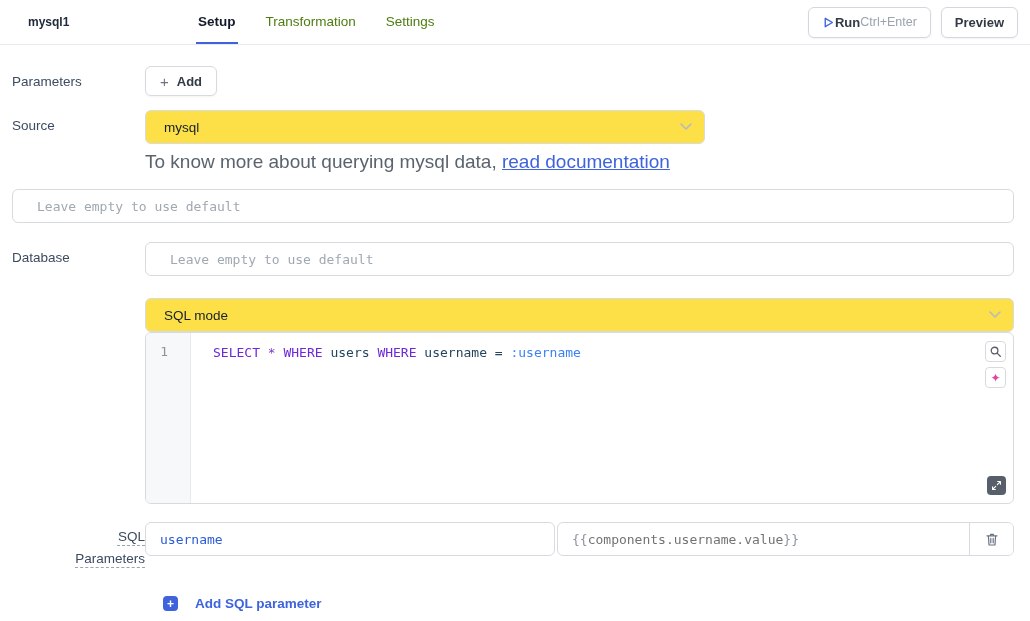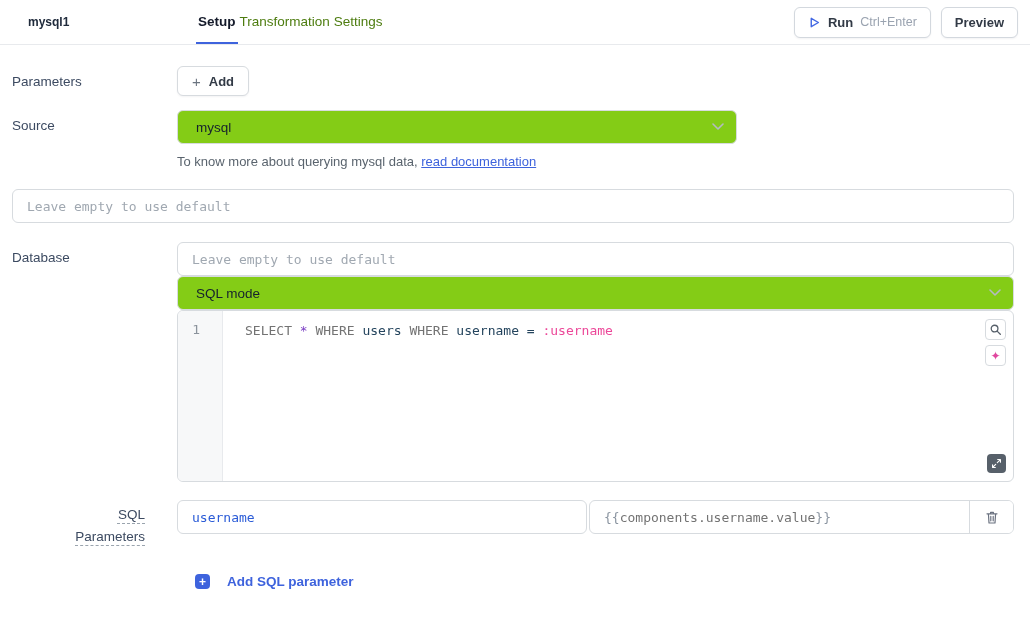--- a/index.html
+++ b/index.html
@@ -5,57 +5,57 @@
   * { box-sizing: border-box; }
   html,body { margin:0; padding:0; }
   body {
     width:1030px; height:621px; overflow:hidden;
     background:#ffffff; color:#1c2536;
     font-family:"Liberation Sans", sans-serif; font-size:13.5px;
   }
   
   .topbar { display:flex; align-items:stretch; height:45px; border-bottom:1px solid #e8eaed; padding:0 12px 0 28px; background:#fff; }
   .q-title { width:168px; display:flex; align-items:center; font-size:12px; font-weight:600; color:#202b3c; }
-  .tabs { display:flex; }
+  .tabs { display:flex; gap:26px; }
   .tab { display:flex; align-items:center; color:#4d7c0f; cursor:pointer; border-bottom:2px solid transparent; padding:0 2px; }
   .tab.active { color:#141a2a; font-weight:700; border-bottom-color:#3e63dd; }
   .actions { margin-left:auto; display:flex; align-items:center; gap:10px; }
-  .btn { display:inline-flex; align-items:center; gap:7px; height:31px; padding:0 13px; background:#fff;
+  .btn { display:inline-flex; align-items:center; height:31px; padding:0 13px; background:#fff;
          border:1px solid #d3d8de; border-radius:6px; font-family:inherit; font-size:13px; font-weight:600;
          color:#323a46; box-shadow:0 1px 2px rgba(16,24,40,.05); cursor:pointer; }
   .shortcut { color:#9aa3b0; font-weight:500; font-size:12.5px; }
   
   main { padding:21px 16px 0 12px; }
-  .row { display:flex;gap:32px; }
+  .row { display:flex; }
   .row-label { flex:0 0 133px; width:133px; font-size:13.5px; color:#3c4a61; padding-top:8px; }
   .row-content { flex:1; min-width:0; }
-  .mb14{margin-bottom:14px}.mb18{margin-bottom:18px}.mb19{margin-bottom:19px}.mb16{}.mb22{}
+  .mb14{margin-bottom:14px}.mb18{margin-bottom:18px}.mb19{margin-bottom:19px}.mb16{}.mb22{margin-bottom:22px}
   
   .add-btn { display:inline-flex; align-items:center; gap:8px; height:30px; padding:0 14px; background:#fff;
              border:1px solid #d7dbdf; border-radius:6px; font-family:inherit; font-size:13px; font-weight:600;
              color:#323a46; box-shadow:0 1px 2px rgba(16,24,40,.05); cursor:pointer; }
   .plus-glyph { color:#6b7480; font-size:15px; font-weight:400; line-height:1; }
-  .select { height:34px; border:1px solid #d7dbdf; border-radius:6px; background:#84cc16; display:flex;
+  .select { height:34px; border:1px solid #d7dbdf; border-radius:6px; background:#fde047; display:flex;
             align-items:center; justify-content:space-between; padding:0 12px 0 18px; cursor:pointer; }
   .select-text { color:#15202e; font-size:13.5px; }
   .source-select { width:560px; }
-  .helper { margin-top:9px; font-size:13px; line-height:18px; color:#5a646e; }
+  .helper { margin-top:9px; font-size:19px; line-height:18px; color:#5a646e; }
   .doc-link { color:#3e63dd; text-decoration:underline; cursor:pointer; }
-  .text-input { width:100%; height:34px; border:1px solid #d7dbdf; border-radius:6px; padding:0 14px;
+  .text-input { width:100%; height:34px; border:1px solid #d7dbdf; border-radius:6px; padding:0 24px;
                 font-family:"DejaVu Sans Mono", monospace; font-size:13px; color:#1c2536; background:#fff; outline:none; }
   .text-input::placeholder { color:#a0a8b1; }
   
   .editor { position:relative; height:172px; border:1px solid #d7dbdf; border-radius:6px; display:flex; overflow:hidden; background:#fff; }
   .gutter { flex:0 0 45px; background:#f7f8f9; border-right:1px solid #e8eaed; padding-top:11px; }
   .line-no { font-family:"DejaVu Sans Mono", monospace; font-size:13px; color:#8b939c; text-align:right; padding-right:22px; }
   .code { flex:1; padding:11px 0 0 22px; font-family:"DejaVu Sans Mono", monospace; font-size:13px; line-height:18px;
           white-space:pre; color:#25455e; cursor:text; }
-  .tk.kw { color:#737373;margin-top:8px; }
+  .tk.kw { color:#6d28d9;margin-top:8px; }
   .tk.star { color:#7b3fc4; }
-  .tk.var { color:#ec4899; }
+  .tk.var { color:#3b82f6; }
   .ed-icon { position:absolute; right:7px; width:21px; height:21px; border:1px solid #d7dbdf; border-radius:4px;
              background:#fff; display:flex; align-items:center; justify-content:center; cursor:pointer; }
   .search-box { top:8px; }
   .ai-box { top:34px; color:#e0489f; font-size:12px; line-height:1; }
   .expand-box { position:absolute; right:7px; bottom:8px; width:19px; height:19px; background:#57606a;
                 border-radius:4px; display:flex; align-items:center; justify-content:center; cursor:pointer; }
   
   .sqlp-label-wrap { padding-top:4px;text-align:right; }
   .dashed { display:inline-block; max-width:78px; color:#3c4a61; text-decoration:underline dashed; text-decoration-color:#9aa4ae; text-decoration-thickness:1px; text-underline-offset:4px; line-height:22px; }
   .param-row { display:flex; height:34px; }

